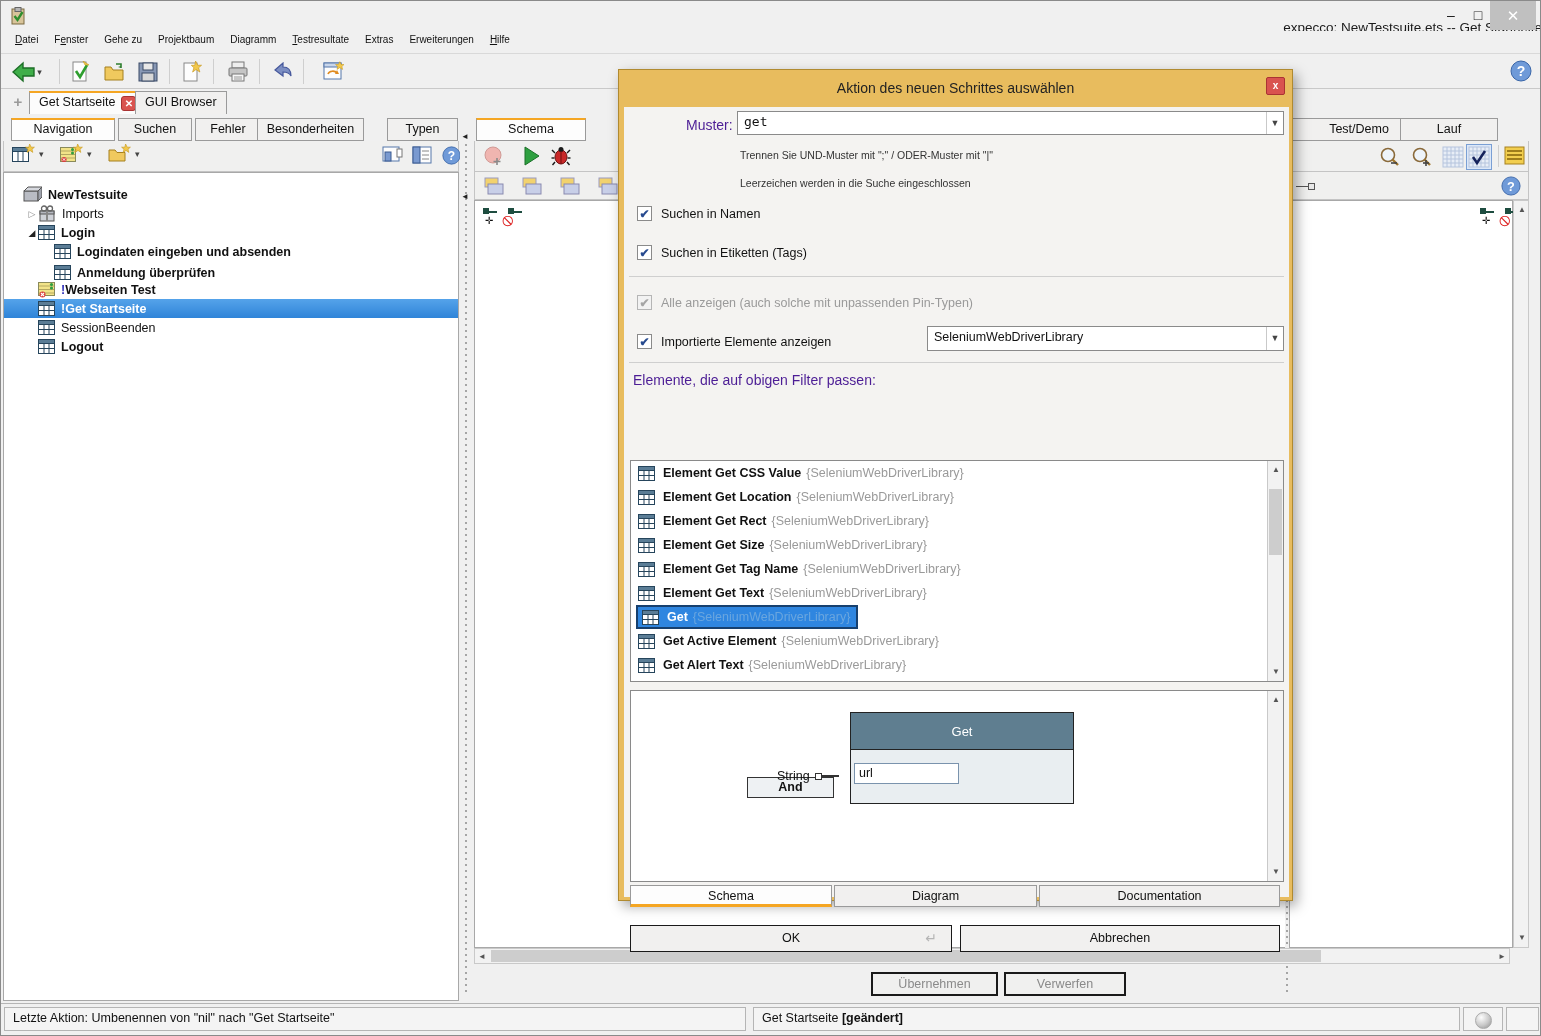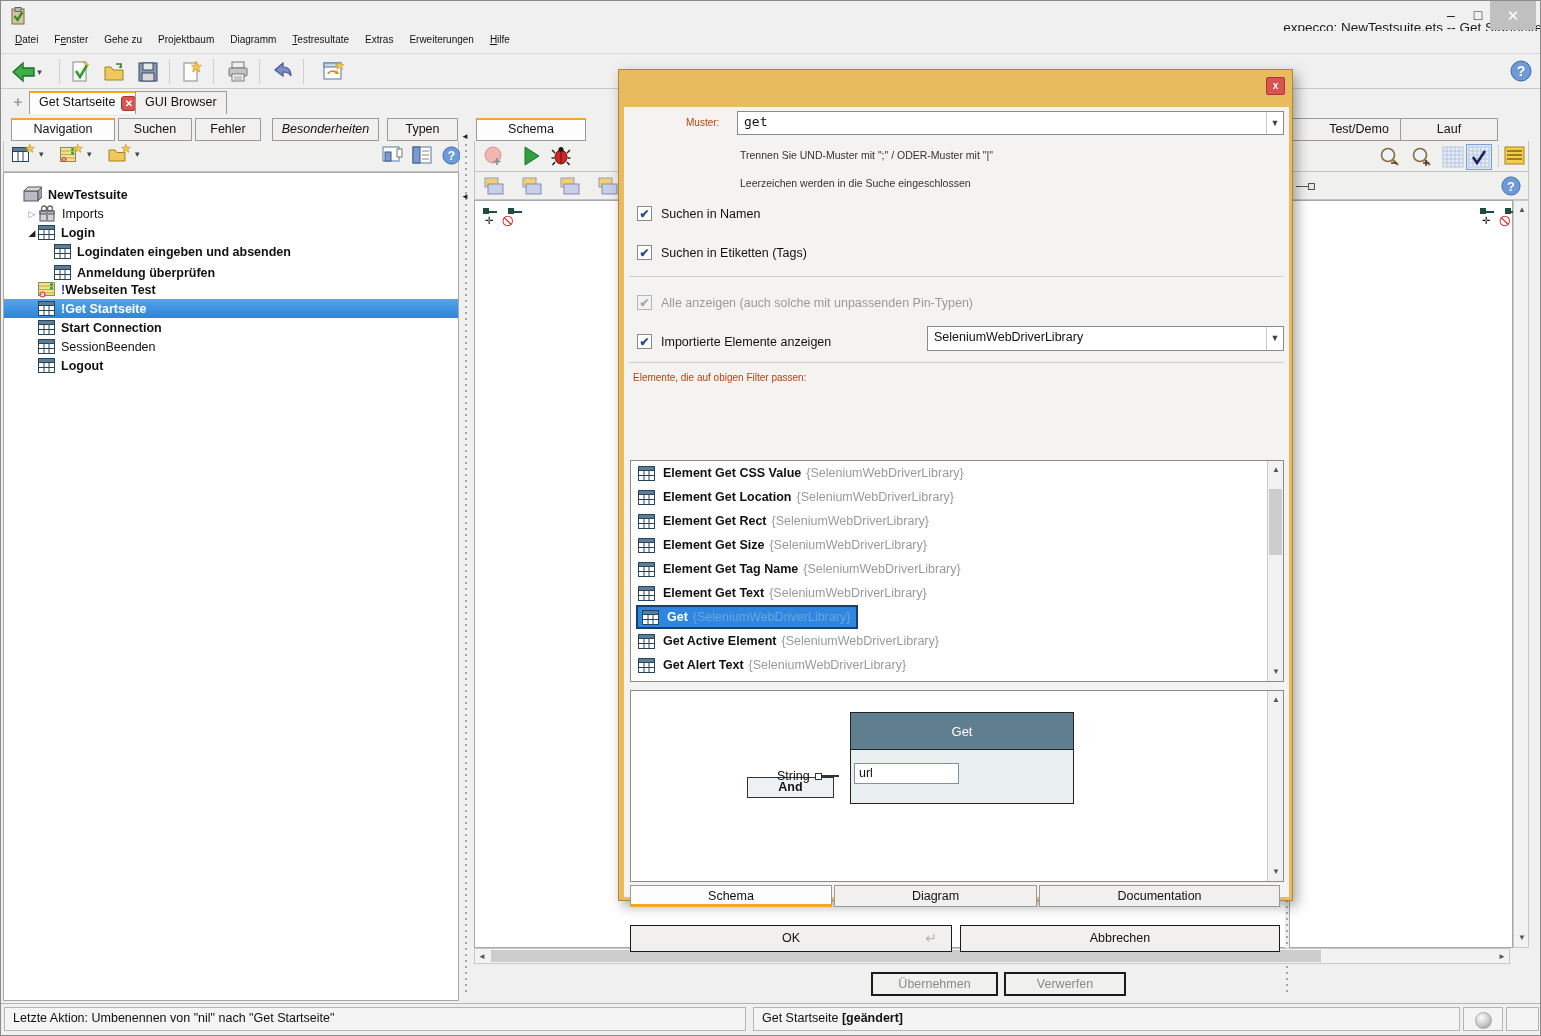--- a/index.html
+++ b/index.html
@@ -95,21 +95,21 @@
   .sb3 { left:1462px; width:40px; text-align:center; }
   .sb4 { left:1505px; width:33px; }
   .sphere { display:inline-block; width:17px; height:17px; border-radius:50%; background:radial-gradient(circle at 35% 30%, #fdfdfd, #c9c9c9 55%, #8f8f8f); border:1px solid #aaa; margin-top:1px; }
 
   
   .dialog { position:absolute; left:617px; top:68px; width:675px; height:832px; background:#e8bc5e; border:1px solid #b08a30; box-shadow:4px 5px 12px rgba(0,0,0,0.35); }
   .dlg-title { position:absolute; left:0; top:0; width:100%; height:37px; text-align:center; font-size:14px; color:#222; padding-top:10px; }
   .dlg-close { position:absolute; right:7px; top:7px; width:19px; height:18px; background:#d9534f; border:1px solid #a33; border-radius:2px; color:#fff; font-size:10px; font-weight:bold; text-align:center; line-height:16px; }
   .dlg-body { position:absolute; left:5px; top:37px; width:665px; height:790px; background:#f4f3f1; }
   
-  .fld-label { position:absolute; font-size:10px; color:#c2410c; }
+  .fld-label { position:absolute; font-size:14px; color:#4c1d95; }
   .combo { position:absolute; background:#fff; border:1px solid #8a8a8a; font-size:12.5px; }
   .combo .val { position:absolute; left:6px; top:3px; right:20px; overflow:hidden; white-space:nowrap; }
   .combo .mono { font-family:"DejaVu Sans Mono", monospace; font-size:13px; top:2px; }
   .combo .dd { position:absolute; right:0; top:0; width:17px; height:100%; border-left:1px solid #c9c9c9; text-align:center; font-size:9px; color:#444; line-height:22px; }
   .hint { position:absolute; font-size:10.5px; color:#333; }
   .cb { position:absolute; width:15px; height:15px; background:#fff; border:1px solid #8a8a8a; text-align:center; }
   .cb .mark { font-size:12px; line-height:13px; color:#274a8f; font-weight:bold; }
   .cb.disabled { background:#f2f2f2; border-color:#b5b5b5; }
   .cb.disabled .mark { color:#a5a5a5; }
   .cb-label { position:absolute; font-size:12.5px; }
@@ -244,21 +244,21 @@
         <div class="doc-tab" style="left: 134px;">
           <span>GUI Browser</span>
         </div>
       </div>
   </div>
 
   <div id="lefttab-host">
       <div class="panel-tab active" style="left: 10px; width: 104px;">Navigation</div>
       <div class="panel-tab" style="left: 117px; width: 74px;">Suchen</div>
       <div class="panel-tab" style="left: 194px; width: 66px;">Fehler</div>
-      <div class="panel-tab" style="left: 271px; width: 107px; font-style: italic;">Besonderheiten</div>
+      <div class="panel-tab" style="left: 256px; width: 107px;">Besonderheiten</div>
       <div class="panel-tab" style="left: 386px; width: 71px;">Typen</div>
     </div>
 
   <div class="left-toolbar">
     <div class="lt-icon" style="left:8px;">
       <svg width="26" height="20" viewBox="0 0 26 20">
           <rect x="0.5" y="3.5" width="16" height="14" fill="#fff" stroke="#26455c"></rect>
           <rect x="0.5" y="3.5" width="16" height="4" fill="#5b7d96" stroke="#26455c"></rect>
           <line x1="6" y1="8" x2="6" y2="18" stroke="#26455c"></line>
           <line x1="11" y1="8" x2="11" y2="18" stroke="#26455c"></line>
@@ -410,33 +410,20 @@
         <span class="expander"></span>
         <span class="ticon">
           <svg width="17" height="15" viewBox="0 0 17 15">
     <rect x="0.5" y="0.5" width="16" height="14" fill="#ffffff" stroke="#26455c"></rect>
     <rect x="0.5" y="0.5" width="16" height="4" fill="#5b7d96" stroke="#26455c"></rect>
     <line x1="6" y1="5" x2="6" y2="15" stroke="#26455c"></line>
     <line x1="11" y1="5" x2="11" y2="15" stroke="#26455c"></line>
     <line x1="0" y1="9.5" x2="17" y2="9.5" stroke="#26455c"></line>
   </svg>
         </span>
-        <span class="tlabel bold">Start Connection</span>
-      </div>
-      <div class="tree-row" style="padding-left: 22px;">
-        <span class="expander"></span>
-        <span class="ticon">
-          <svg width="17" height="15" viewBox="0 0 17 15">
-    <rect x="0.5" y="0.5" width="16" height="14" fill="#ffffff" stroke="#26455c"></rect>
-    <rect x="0.5" y="0.5" width="16" height="4" fill="#5b7d96" stroke="#26455c"></rect>
-    <line x1="6" y1="5" x2="6" y2="15" stroke="#26455c"></line>
-    <line x1="11" y1="5" x2="11" y2="15" stroke="#26455c"></line>
-    <line x1="0" y1="9.5" x2="17" y2="9.5" stroke="#26455c"></line>
-  </svg>
-        </span>
         <span class="tlabel">SessionBeenden</span>
       </div>
       <div class="tree-row" style="padding-left: 22px;">
         <span class="expander"></span>
         <span class="ticon">
           <svg width="17" height="15" viewBox="0 0 17 15">
     <rect x="0.5" y="0.5" width="16" height="14" fill="#ffffff" stroke="#26455c"></rect>
     <rect x="0.5" y="0.5" width="16" height="4" fill="#5b7d96" stroke="#26455c"></rect>
     <line x1="6" y1="5" x2="6" y2="15" stroke="#26455c"></line>
     <line x1="11" y1="5" x2="11" y2="15" stroke="#26455c"></line>
@@ -618,20 +605,21 @@
   <div class="statusbar">
     <div class="sb-cell sb1">Letzte Aktion: Umbenennen von "nil" nach "Get Startseite"</div>
     <div class="sb-cell sb2">
       <span>Get Startseite </span><span style="font-weight:700;">[geändert]</span>
     </div>
     <div class="sb-cell sb3"><span class="sphere"></span></div>
     <div class="sb-cell sb4"></div>
   </div>
 
   <div class="dialog">
+    <div class="dlg-title">Aktion des neuen Schrittes auswählen</div>
     <div class="dlg-close">x</div>
     <div class="dlg-body">
 
       <div class="fld-label" style="left:62px;top:10px;">Muster:</div>
       <div class="combo" style="left:113px;top:4px;width:547px;height:24px;">
         <span class="val mono">get</span>
         <span class="dd">▼</span>
       </div>
       <div class="hint" style="left:116px;top:42px;">Trennen Sie UND-Muster mit ";" / ODER-Muster mit "|"</div>
       <div class="hint" style="left:116px;top:70px;">Leerzeichen werden in die Suche eingeschlossen</div>

